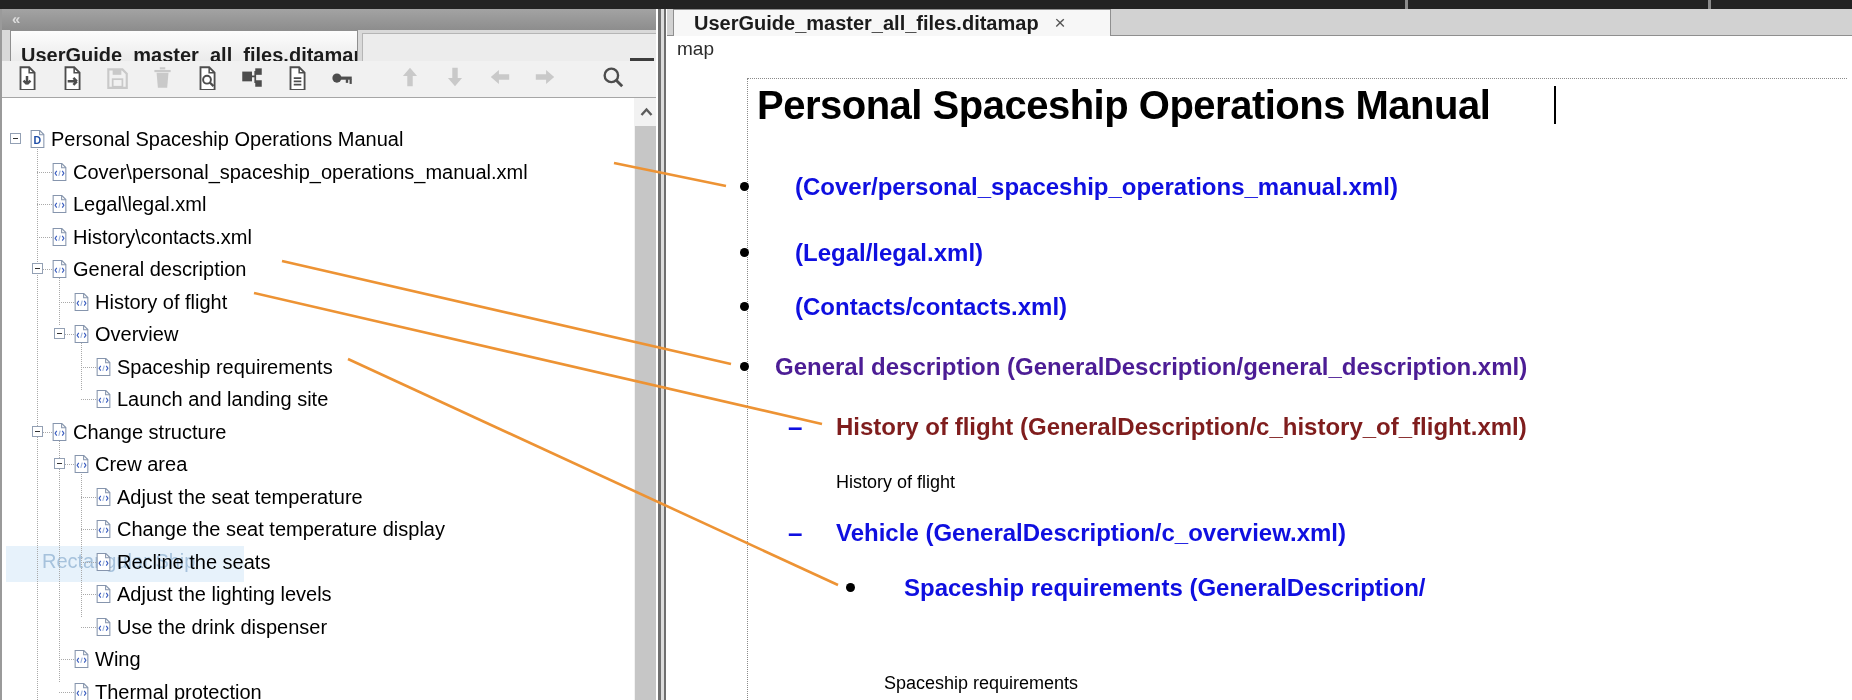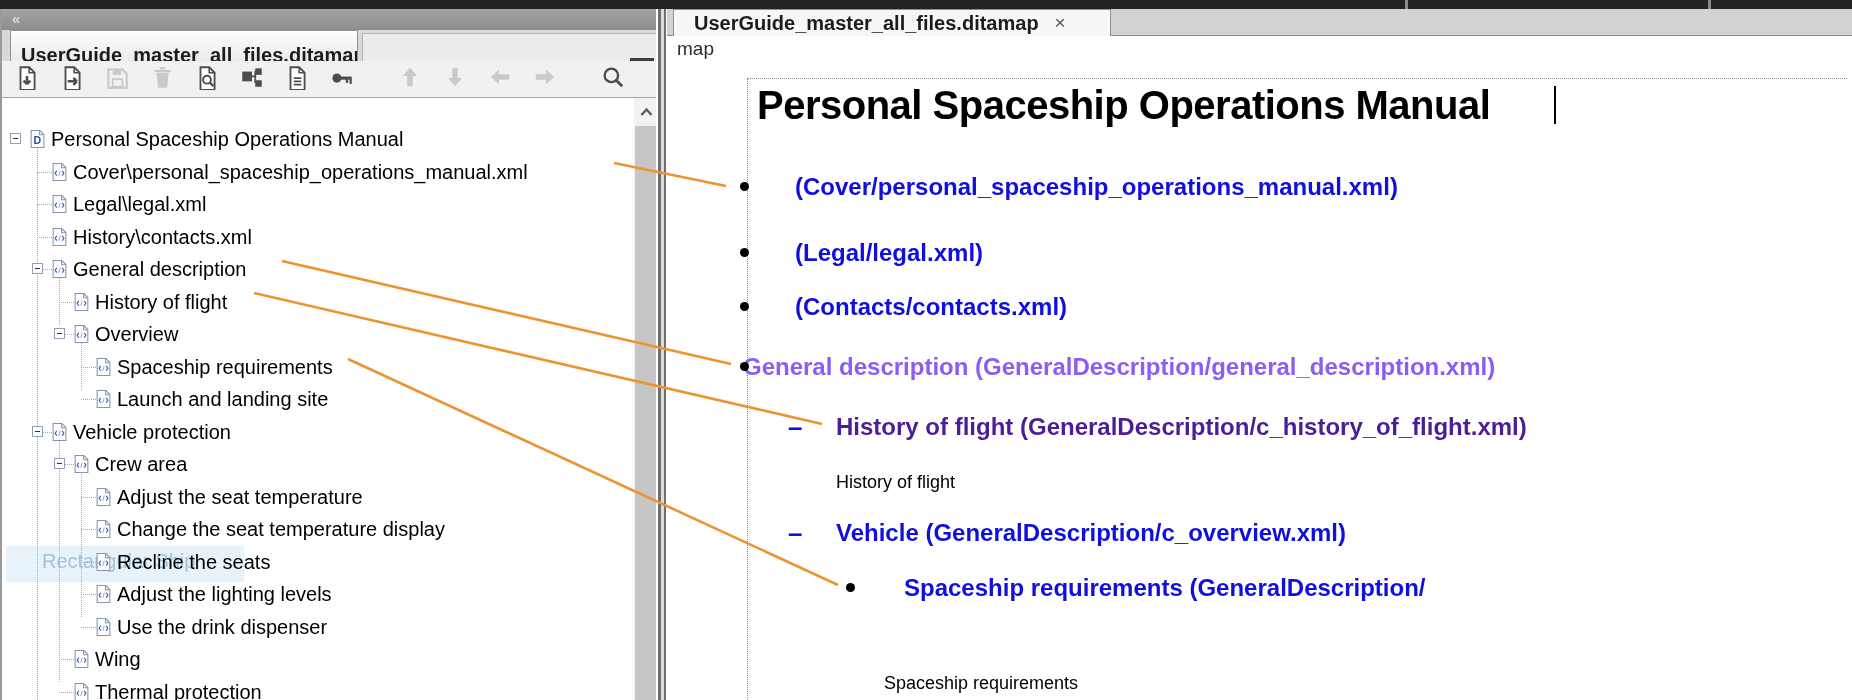--- a/index.html
+++ b/index.html
@@ -291,21 +291,21 @@
           <div class="stub" style="left:33px;width:17px"></div>
           <div class="expander" style="left: 28px;">
             <i></i>
           </div>
           <span class="ticon" style="left:48px"><svg width="15" height="18" viewBox="0 0 14 17">
               <path d="M1 .5h8.2L13 4.3V16.5H1z" fill="#fff" stroke="#8695ad"></path>
               <path d="M9 .5v4h4" fill="none" stroke="#8695ad"></path>
               <path d="M4.4 7.5 2.9 9.7l1.5 2.2M9.6 7.5l1.5 2.2-1.5 2.2" fill="none" stroke="#3a5dc0" stroke-width="1.1"></path>
               <path d="M7.7 7.2 6.3 12.1" stroke="#9ab0d8" stroke-width="1"></path>
             </svg></span>
-          <span class="tlabel" style="left:69px">Vehicle protection</span>
+          <span class="tlabel" style="left:69px">Change structure</span>
         </div>
         <div class="trow" style="top: 353px;">
           <div class="stub" style="left:55px;width:17px"></div>
           <div class="expander" style="left: 50px;">
             <i></i>
           </div>
           <span class="ticon" style="left:70px"><svg width="15" height="18" viewBox="0 0 14 17">
               <path d="M1 .5h8.2L13 4.3V16.5H1z" fill="#fff" stroke="#8695ad"></path>
               <path d="M9 .5v4h4" fill="none" stroke="#8695ad"></path>
               <path d="M4.4 7.5 2.9 9.7l1.5 2.2M9.6 7.5l1.5 2.2-1.5 2.2" fill="none" stroke="#3a5dc0" stroke-width="1.1"></path>
@@ -424,25 +424,25 @@
         <div class="ditem" style="left: 0px; top: 163px; width: 1185px; margin-top: 6px;">
           <span class="bullet" style="left:73px"></span>
           <div class="txt" style="margin-left:128px;color:#0f0fe0">(Legal/legal.xml)</div>
         </div>
         <div class="ditem" style="left: 0px; top: 223px; width: 1212px;">
           <span class="bullet" style="left:73px"></span>
           <div class="txt" style="margin-left:128px;color:#0f0fe0">(Contacts/contacts.xml)</div>
         </div>
         <div class="ditem" style="left: 0px; top: 283px; width: 1185px;">
           <span class="bullet" style="left:73px"></span>
-          <div class="txt" style="margin-left:76px;color:#8b5cf6">General description (GeneralDescription/general_description.xml)</div>
+          <div class="txt" style="margin-left:108px;color:#4c1d95">General description (GeneralDescription/general_description.xml)</div>
         </div>
         <div class="ditem" style="left: 0px; top: 343px; width: 1185px;">
           <span class="dashm" style="left:121px;color:#0f0fe0">–</span>
-          <div class="txt" style="margin-left:169px;color:#4c1d95">History of flight (GeneralDescription/c_history_of_flight.xml)</div>
+          <div class="txt" style="margin-left:169px;color:#7f1d1d">History of flight (GeneralDescription/c_history_of_flight.xml)</div>
         </div>
         <div class="ditem plain" style="left: 0px; top: 405px; width: 1185px;">
           <div class="txt" style="margin-left:169px;">History of flight</div>
         </div>
         <div class="ditem" style="left: 0px; top: 449px; width: 1185px;">
           <span class="dashm" style="left:121px;color:#0f0fe0">–</span>
           <div class="txt" style="margin-left:169px;color:#0f0fe0">Vehicle (GeneralDescription/c_overview.xml)</div>
         </div>
         <div class="ditem" style="left: 0px; top: 504px; width: 1224px; padding-left: 20px;">
           <span class="bullet" style="left:179px"></span>

